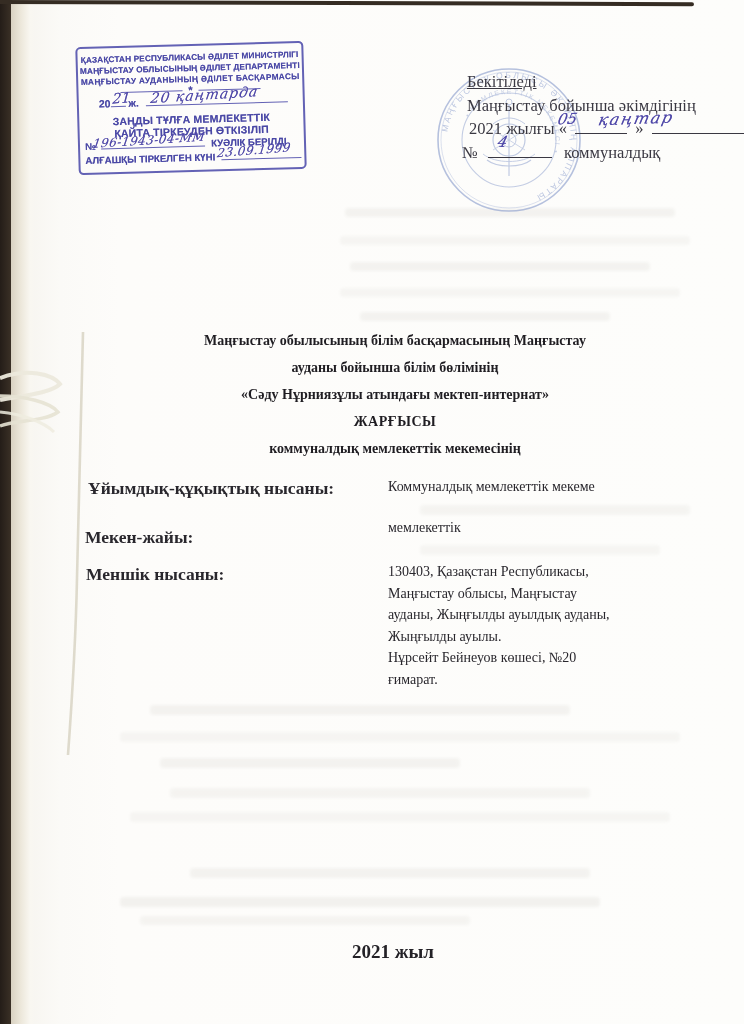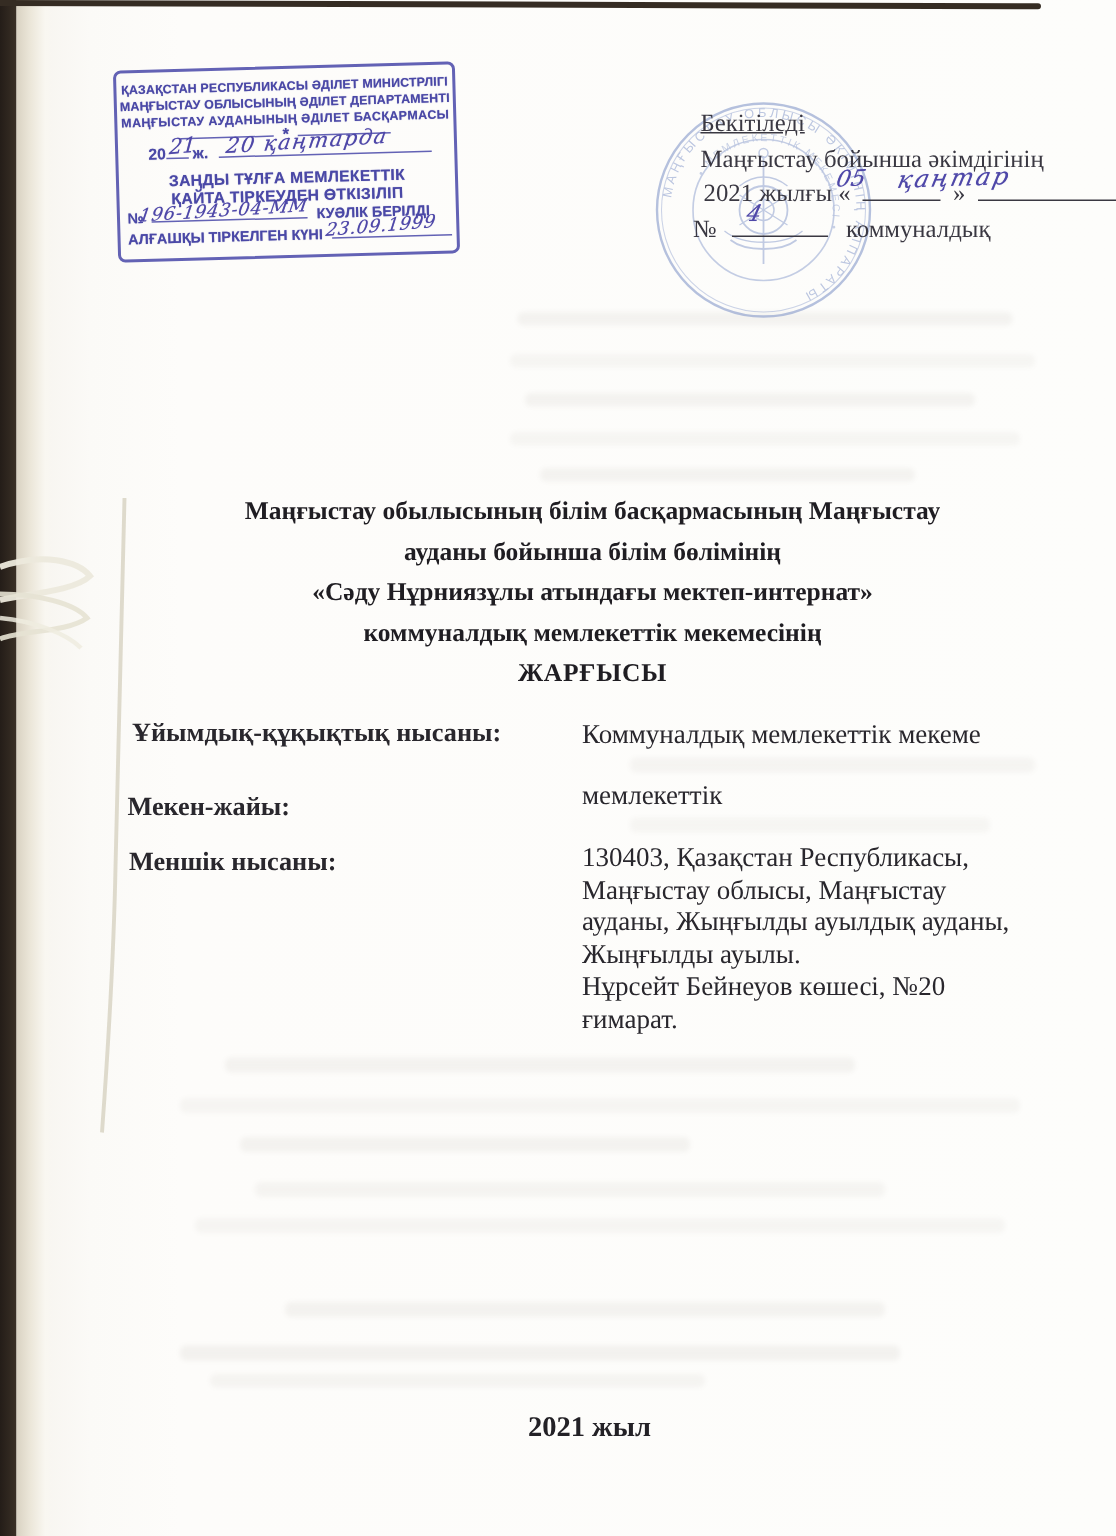--- a/index.html
+++ b/index.html
@@ -48,28 +48,28 @@
   .approval .a4 { left:0px; top:71px; }
   .approval .uline { display:inline-block; height:0; border-bottom:1.3px solid #3a3842; vertical-align:baseline; }
   .approval .hand-day   { position:absolute; left:96px;  top:38px; font-size:15px; transform:skewX(-14deg) rotate(-3deg); }
   .approval .hand-month { position:absolute; left:137px; top:37px; font-size:16px; transform:skewX(-14deg) rotate(-2deg); letter-spacing:1.5px; }
   .approval .hand-no    { position:absolute; left:36px;  top:61px; font-size:15px; transform:skewX(-14deg); }
 
   
   .seal-svg { position:absolute; left:433px; top:64px; opacity:0.58; }
 
   
-  .title-block { position:absolute; left:70px; top:327px; width:650px; text-align:center; color:#1f1d22; font-weight:bold; font-size:17px; line-height:27px; }
+  .title-block { position:absolute; left:70px; top:327px; width:650px; text-align:center; color:#1f1d22; font-weight:bold; font-size:14px; line-height:27px; }
   .title-block .tline { white-space:nowrap; }
   .title-block .tlast { letter-spacing:0.5px; }
 
   
   .fields { position:absolute; left:0; top:0; width:744px; color:#29272d; }
   .flabel { position:absolute; font-weight:bold; font-size:17.5px; white-space:nowrap; }
-  .fvalue { position:absolute; font-size:18px; white-space:nowrap; }
+  .fvalue { position:absolute; font-size:14px; white-space:nowrap; }
   .lab1 { left:88px; top:478px; }
   .val1 { left:388px; top:479px; }
   .lab2 { left:86px; top:516px;margin-top:48px; }
   .val2 { left:388px; top:520px; }
   .lab3 { left:85px; top:527px; }
   .val3 { left:388px; top:561px; line-height:21.5px; }
 
   
   .footer-year { position:absolute; left:0; top:941px; width:786px; text-align:center; font-weight:bold; font-size:19px; color:#232126; }
 </style>
@@ -181,22 +181,22 @@
       <span class="uline" style="width:64px; margin:0 8px 0 6px;"></span>
       <span>коммуналдық</span>
     </div>
     <span class="hand hand-no">4</span>
   </div>
 
   <div class="title-block">
     <div class="tline">Маңғыстау обылысының білім басқармасының Маңғыстау</div>
     <div class="tline">ауданы бойынша білім  бөлімінің</div>
     <div class="tline">«Сәду Нұрниязұлы атындағы  мектеп-интернат»</div>
+    <div class="tline tlast">ЖАРҒЫСЫ</div>
     <div class="tline">коммуналдық мемлекеттік мекемесінің</div>
-    <div class="tline tlast">ЖАРҒЫСЫ</div>
   </div>
 
   <div class="fields">
     <div class="flabel lab1">Ұйымдық-құқықтық  нысаны:</div>
     <div class="fvalue val1">Коммуналдық  мемлекеттік  мекеме</div>
 
     <div class="flabel lab2">Меншік  нысаны:</div>
     <div class="fvalue val2">мемлекеттік</div>
 
     <div class="flabel lab3">Мекен-жайы:</div>

